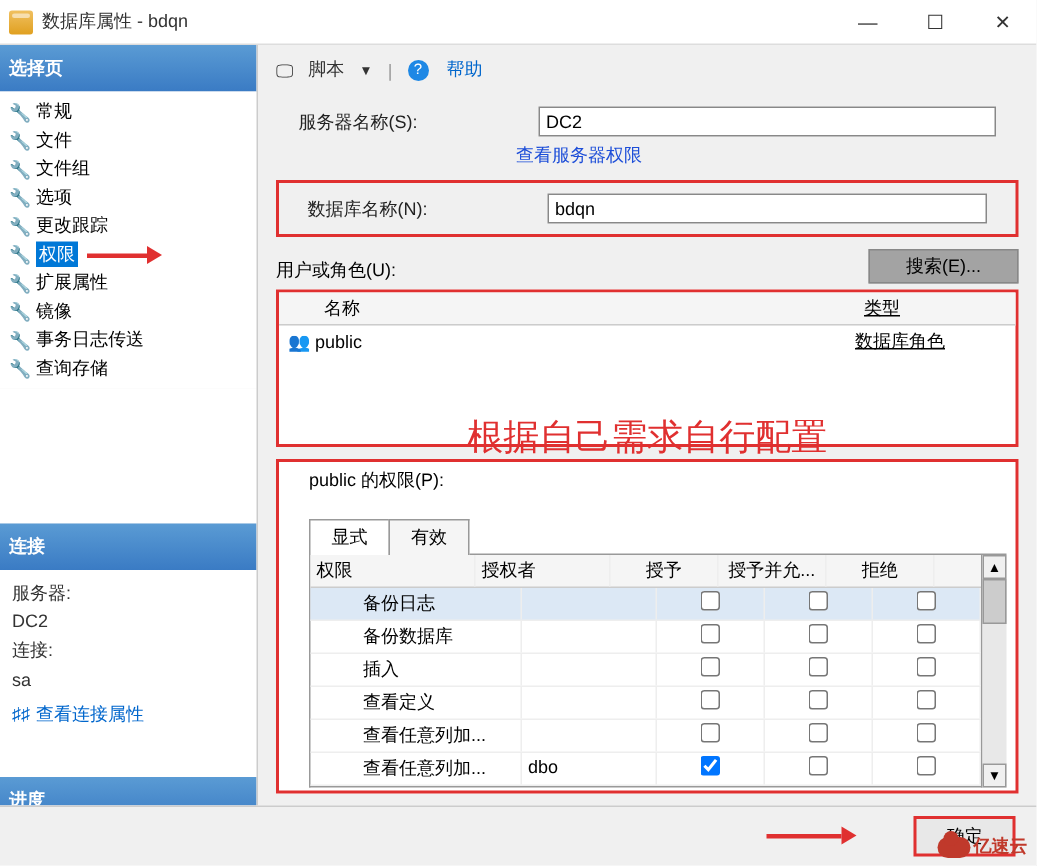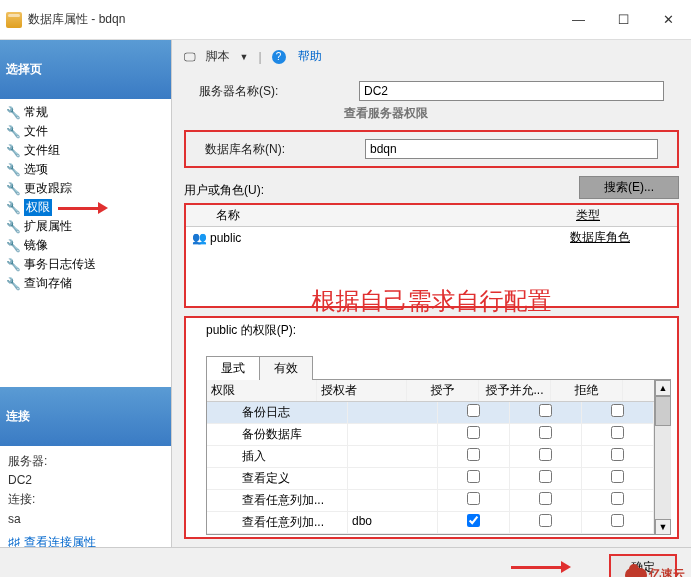--- a/index.html
+++ b/index.html
@@ -1,25 +1,25 @@
 <!DOCTYPE html>
 <html><head>
 <meta charset="utf-8">
 <style>
 * { box-sizing: border-box; margin: 0; padding: 0; font-family: "Microsoft YaHei", SimSun, sans-serif; font-size: 12px; }
 body { background: #fff; width: 691px; height: 577px; position: relative; }
-.titlebar { height: 40px; display: flex; align-items: center; border-bottom: 1px solid #ddd; background: #fff; }
+.titlebar { height: 30px; display: flex; align-items: center; border-bottom: 1px solid #ddd; background: #fff; }
 .titlebar .db-icon { width: 16px; height: 16px; margin: 0 6px; background: linear-gradient(#f0c060, #e0a020); border-radius: 2px; position: relative; }
 .titlebar .db-icon::before { content: ''; position: absolute; top: 2px; left: 2px; right: 2px; height: 3px; background: #fff8; border-radius: 2px; }
 .titlebar .title { flex: 1; color: #333; }
 .titlebar .winbtns { display: flex; }
 .titlebar .winbtn { width: 45px; height: 30px; display: flex; align-items: center; justify-content: center; font-size: 13px; color: #333; }
 .dialog-body { display: flex; height: 507px; }
 .left-panel { width: 172px; border-right: 1px solid #ccc; background: #f0f0f0; padding: 0; overflow: hidden; }
-.section-head { background: linear-gradient(#5a9bd4, #3a7bc4); color: #fff; font-weight: bold; padding: 21px 6px; }
+.section-head { background: linear-gradient(#5a9bd4, #3a7bc4); color: #fff; font-weight: bold; padding: 7px 6px; }
 .nav-list { padding: 4px 0; background: #fff; }
 .nav-item { display: flex; align-items: center; padding: 1px 6px; cursor: pointer; }
 .nav-item .wand { width: 14px; display: inline-block; color: #333; margin-right: 4px; }
 .nav-item.selected span.lbl { background: #0078d7; color: #fff; padding: 0 2px; }
 .arrow-r { display: inline-block; width: 50px; height: 10px; position: relative; margin-left: 6px; }
 .arrow-r::before { content: ''; position: absolute; top: 4px; left: 0; right: 10px; height: 3px; background: #e03030; }
 .arrow-r::after { content: ''; position: absolute; right: 0; top: -1px; border-left: 10px solid #e03030; border-top: 6px solid transparent; border-bottom: 6px solid transparent; }
 .conn-block { padding: 6px 8px; font-size: 12px; color: #333; line-height: 1.6; background: #fff; }
 .conn-link { color: #0066cc; margin-top: 4px; }
 .conn-link .icon { margin-right: 4px; }
@@ -27,21 +27,21 @@
 .progress .spin { width: 16px; height: 16px; border: 2px solid #4a90d0; border-top-color: transparent; border-radius: 50%; display: inline-block; vertical-align: middle; }
 .progress .lbl { margin-left: 12px; }
 .right-panel { flex: 1; padding: 8px 12px; background: #f0f0f0; display: flex; flex-direction: column; }
 .toolbar-row { display: flex; align-items: center; gap: 10px; margin-bottom: 12px; color: #333; }
 .toolbar-row .sep { color: #999; }
 .toolbar-row .help { color: #0066cc; }
 .help-icon { display: inline-block; width: 14px; height: 14px; background: #1e88e5; color: #fff; border-radius: 50%; text-align: center; line-height: 14px; font-size: 10px; margin-right: 2px; }
 .field-row { display: flex; align-items: center; margin: 4px 15px; }
 .field-row .lbl { width: 160px; color: #222; }
 .field-row input { flex: 1; border: 1px solid #888; padding: 2px 4px; font-size: 12px; background: #fff; }
-.link-row { margin-left: 160px; color: #737373; margin-bottom: 6px; font-weight: bold; }
+.link-row { margin-left: 160px; color: #1d4ed8; margin-bottom: 6px; }
 .red-box { border: 2px solid #e03030; padding: 3px 4px; margin: 2px 0; }
 .user-row { display: flex; align-items: flex-end; gap: 6px; }
 .user-row .lbl { flex: 1; }
 .user-row button { border: 1px solid #888; background: #a3a3a3; padding: 2px 24px; }
 .user-grid { border: 2px solid #e03030; margin-top: 4px; background: #fff; height: 150px; position: relative; }
 .user-grid .head { display: flex; border-bottom: 1px solid #ccc; background: #f5f5f5; }
 .user-grid .head div { padding: 2px 6px; }
 .user-grid .row { display: flex; padding: 2px 6px; align-items: center; }
 .user-grid .row .ic { width: 18px; }
 .user-grid .col-name { flex: 0 0 360px; }

